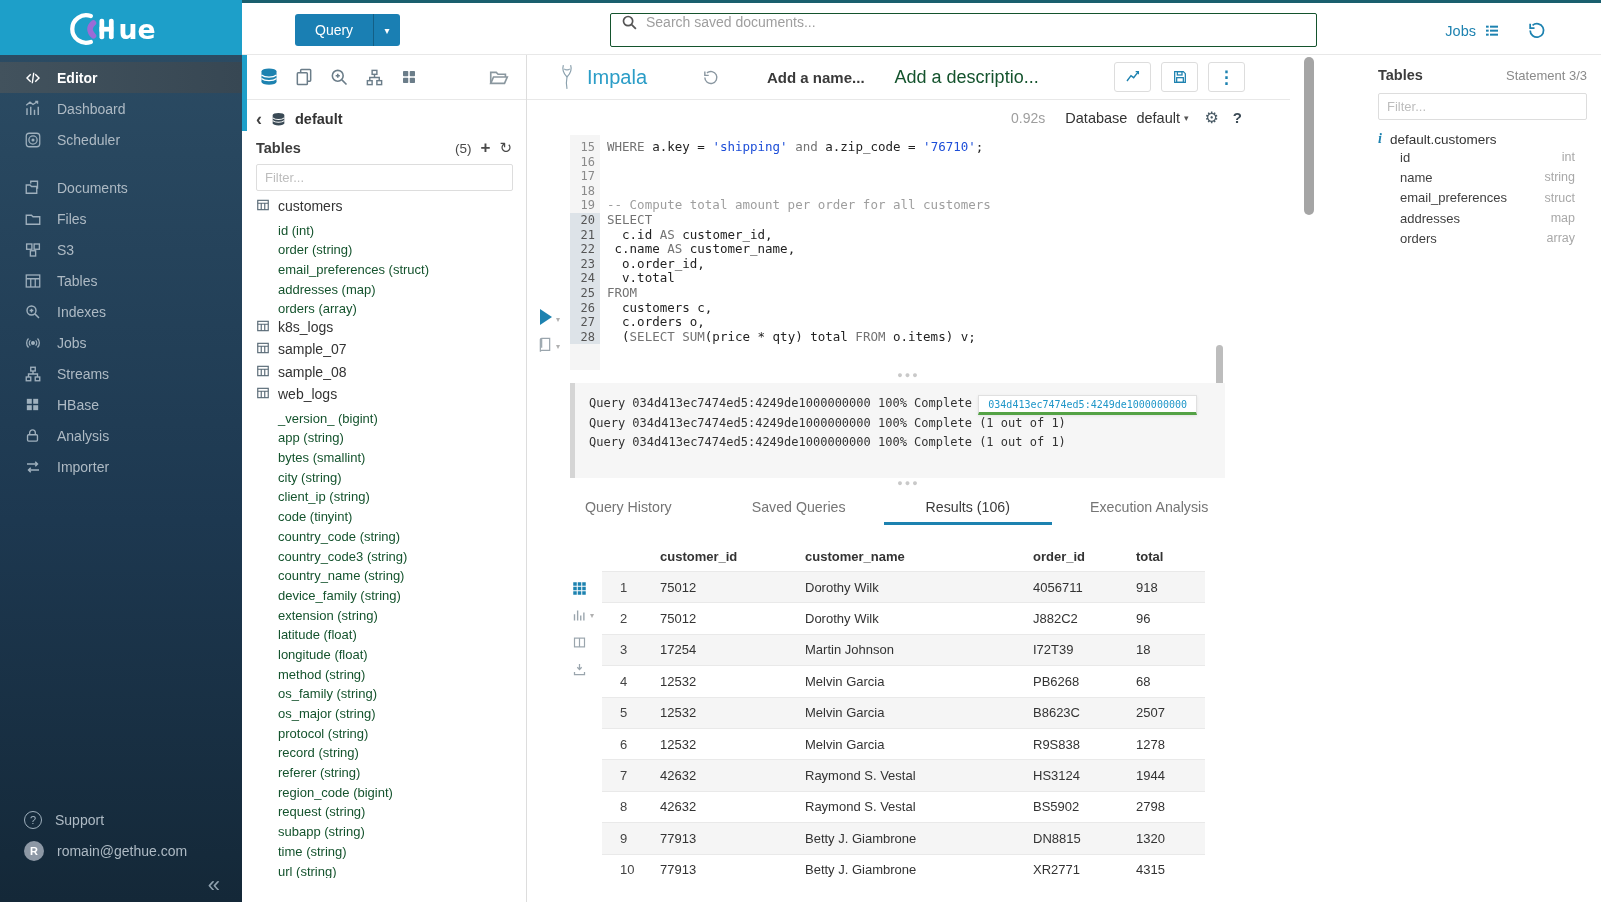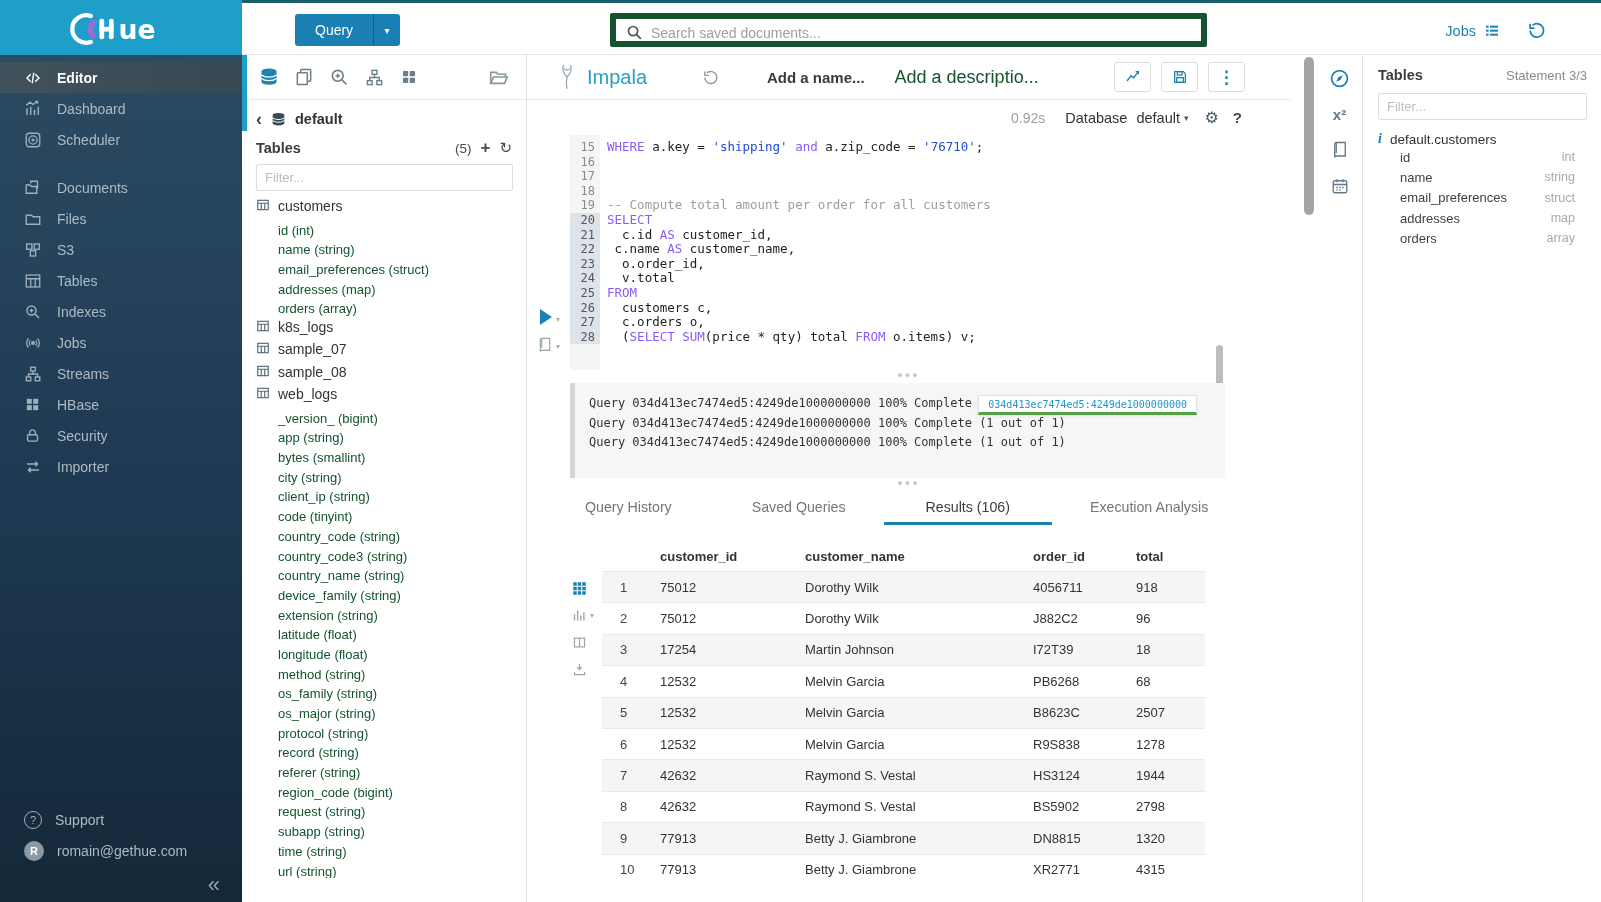--- a/index.html
+++ b/index.html
@@ -10,22 +10,22 @@
   
   .topbar { position:absolute; top:0; left:0; right:0; height:55px; background:#fff;
     border-top:3px solid #1a5f6e; border-bottom:1px solid #e8e8e8; }
   .logo-block { position:absolute; left:0; top:-3px; width:242px; height:58px;
     background:#1d9fc9; display:flex; align-items:center; justify-content:center; }
   .query-btn { position:absolute; left:295px; top:11px; height:32px; display:flex;
     background:#1a7fb3; border-radius:3px; color:#fff; font-size:14px; cursor:pointer; }
   .query-btn .qmain { padding:0 20px; display:flex; align-items:center; }
   .query-btn .qsep { width:1px; background:rgba(0,0,0,.25); }
   .query-btn .qcaret { width:26px; display:flex; align-items:center; justify-content:center; font-size:10px; }
-  .searchbox { position:absolute; left:610px; top:10px; width:597px; height:34px;
-    border:6px solid #14532d; border-radius:2px; display:flex; align-items:flex-end; padding:0 10px; background:#fff; }
+  .searchbox { position:absolute; left:610px; top:10px; width:707px; height:34px;
+    border:1px solid #14532d; border-radius:2px; display:flex; align-items:flex-start; padding:0 10px; background:#fff; }
   .searchbox input { border:none; outline:none; flex:1; font-size:14px; color:#444;
     font-family:"Liberation Sans", sans-serif; margin-left:8px; }
   .searchbox input::placeholder { color:#9e9e9e; }
   .topbar-right { position:absolute; right:55px; top:0; height:55px; display:flex; align-items:center; gap:26px; }
   .jobs-link { display:flex; align-items:center; gap:7px; color:#1d82b0; font-size:14.5px; cursor:pointer; }
 
   
   .sidebar { position:absolute; top:55px; left:0; width:242px; bottom:0;
     background:linear-gradient(180deg,#2b4b63 0%, #1d3850 55%, #142838 100%); }
   .nav-item { height:31px; display:flex; align-items:center; padding-left:24px; gap:13px;
@@ -94,21 +94,21 @@
     border-left:12px solid #1d82b0; border-top:8px solid transparent; border-bottom:8px solid transparent; }
   .play-caret { position:absolute; left:29px; top:180px; font-size:8px; color:#b0b0b0; }
   .book-icon { position:absolute; left:10px; top:202px; color:#9aa5ad; cursor:pointer; }
   .book-caret { position:absolute; left:29px; top:207px; font-size:8px; color:#b0b0b0; }
   .gutter { width:30px; background:#f5f5f5; font-family:"DejaVu Sans Mono", monospace;
     font-size:12px; color:#8a8a8a; text-align:right; padding:5px 5px 0 0; }
   .gutter .gl { height:14.6px; line-height:14.6px; }
   .gutter .gl.act { background:#dde3e8; color:#555; margin-right:-5px; padding-right:5px; }
   .codepane { flex:1; padding:5px 0 0 7px; font-family:"DejaVu Sans Mono", monospace; font-size:12.5px; }
   .cl { height:14.6px; line-height:14.6px; white-space:pre; }
-  .tok-k { color:#8b5cf6; } .tok-s { color:#1d4ed8; } .tok-c { color:#9e9e9e; } .tok-t { color:#222; }
+  .tok-k { color:#737373; } .tok-s { color:#1d4ed8; } .tok-c { color:#9e9e9e; } .tok-t { color:#222; }
   .ed-scroll { position:absolute; left:689px; top:210px; width:7px; height:88px; background:#bdbdbd; border-radius:4px; }
 
   .drag-dots { height:13px; text-align:center; color:#c9c9c9; font-size:9px; letter-spacing:2px; line-height:10px; cursor:row-resize; }
   .log-panel { position:relative; margin-left:43px; width:655px; height:95px; background:#f6f6f6;
     border-left:5px solid #d5d5d5; padding:11px 14px; }
   .log-line { font-family:"DejaVu Sans Mono", monospace; font-size:12px; color:#333; line-height:19.5px; white-space:pre; }
   .qid-tip { position:absolute; right:28px; top:12px; background:#fff; border:1px solid #e0e0e0;
     border-bottom:3px solid #54a245; padding:3px 9px 2px 9px; font-family:"DejaVu Sans Mono", monospace;
     font-size:10px; color:#1e96c8; box-shadow:0 1px 3px rgba(0,0,0,.08); }
 
@@ -301,21 +301,21 @@
           </span>
           <span>HBase</span>
         </div>
         <div class="nav-item">
           <span class="nicon">
             <svg width="17" height="17" viewBox="0 0 24 24" fill="none" stroke="currentColor" stroke-width="1.9">
               <rect x="5" y="11" width="14" height="9" rx="1.5"></rect>
               <path d="M8 11V8a4 4 0 018 0v3"></path>
             </svg>
           </span>
-          <span>Security</span>
+          <span>Analysis</span>
         </div>
         <div class="nav-item">
           <span class="nicon">
             <svg width="18" height="18" viewBox="0 0 24 24" fill="none" stroke="currentColor" stroke-width="1.9">
               <path d="M4 8h14M15 5l3 3-3 3M20 16H6M9 13l-3 3 3 3"></path>
             </svg>
           </span>
           <span>Importer</span>
         </div>
       </div>
@@ -405,21 +405,21 @@
         <div class="tree-table">
           <span class="ticon">
             <svg width="14" height="14" viewBox="0 0 24 24" fill="none" stroke="currentColor" stroke-width="2">
               <rect x="3" y="4" width="18" height="16"></rect>
               <path d="M3 9h18M9 9v11M15 9v11"></path>
             </svg>
           </span>
           <span>customers</span>
         </div>
         <div class="tree-col">id (int)</div>
-        <div class="tree-col">name (string)</div>
+        <div class="tree-col">order (string)</div>
         <div class="tree-col">email_preferences (struct)</div>
         <div class="tree-col">addresses (map)</div>
         <div class="tree-col">orders (array)</div>
         <div class="tree-table">
           <span class="ticon">
             <svg width="14" height="14" viewBox="0 0 24 24" fill="none" stroke="currentColor" stroke-width="2">
               <rect x="3" y="4" width="18" height="16"></rect>
               <path d="M3 9h18M9 9v11M15 9v11"></path>
             </svg>
           </span>
@@ -703,41 +703,20 @@
               <span class="c-ord">XR2771</span>
               <span class="c-tot">4315</span>
             </div>
           </div>
       </div>
     </div>
   </div>
 
   <div class="main-scrollbar"></div>
 
-  <div class="right-strip">
-    <span class="rs-ic">
-      <svg width="21" height="21" viewBox="0 0 24 24">
-        <circle cx="12" cy="12" r="9" fill="none" stroke="#1d82b0" stroke-width="2"></circle>
-        <path d="M15.8 8.2 l-2.4 5.2 -5.2 2.4 2.4 -5.2 z" fill="#1d82b0"></path>
-      </svg>
-    </span>
-    <span class="rs-ic x2">x²</span>
-    <span class="rs-ic">
-      <svg width="18" height="18" viewBox="0 0 24 24" fill="none" stroke="currentColor" stroke-width="1.8">
-        <path d="M5 4 a2 2 0 0 1 2 -2 h12 v18 H7 a2 2 0 0 0 -2 2 z"></path>
-          <path d="M7 16 V2"></path>
-      </svg>
-    </span>
-    <span class="rs-ic">
-      <svg width="18" height="18" viewBox="0 0 24 24" fill="none" stroke="currentColor" stroke-width="1.8">
-        <rect x="3" y="5" width="18" height="16" rx="2"></rect>
-          <path d="M3 10 h18 M8 3 v4 M16 3 v4 M7 14 h2 M11 14 h2 M15 14 h2 M7 17.5 h2 M11 17.5 h2"></path>
-      </svg>
-    </span>
-  </div>
 
   <div class="right-panel">
     <div class="rp-head">
       <span class="rp-title">Tables</span>
       <span class="rp-stmt">Statement 3/3</span>
     </div>
     <input class="rp-filter" type="text" placeholder="Filter..." style="">
     <div class="rp-table">
       <span class="info-i">i</span>
       <span>default.customers</span>

